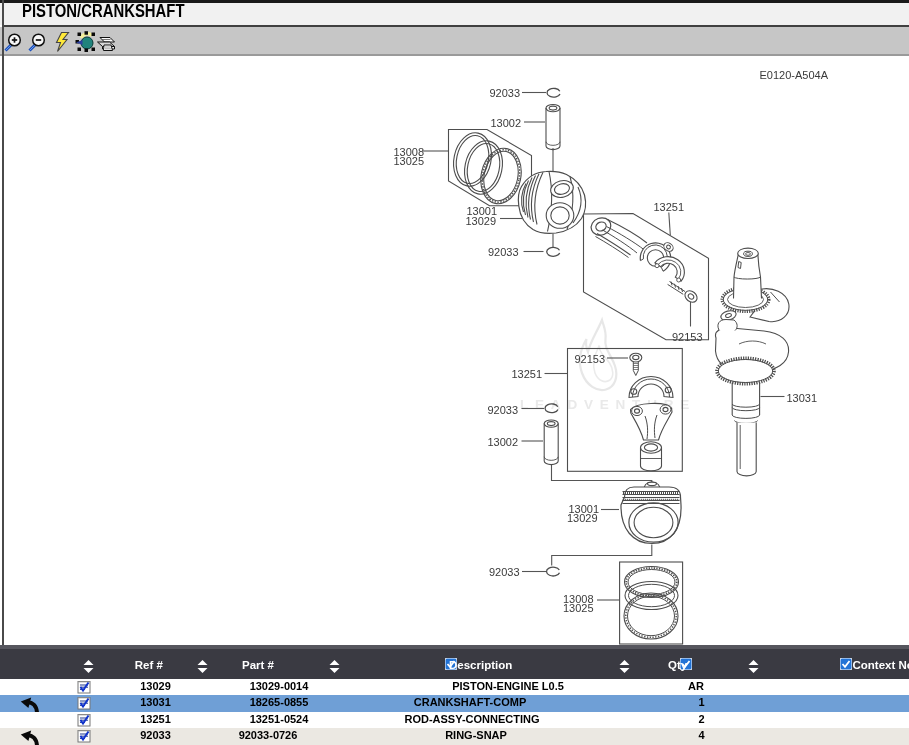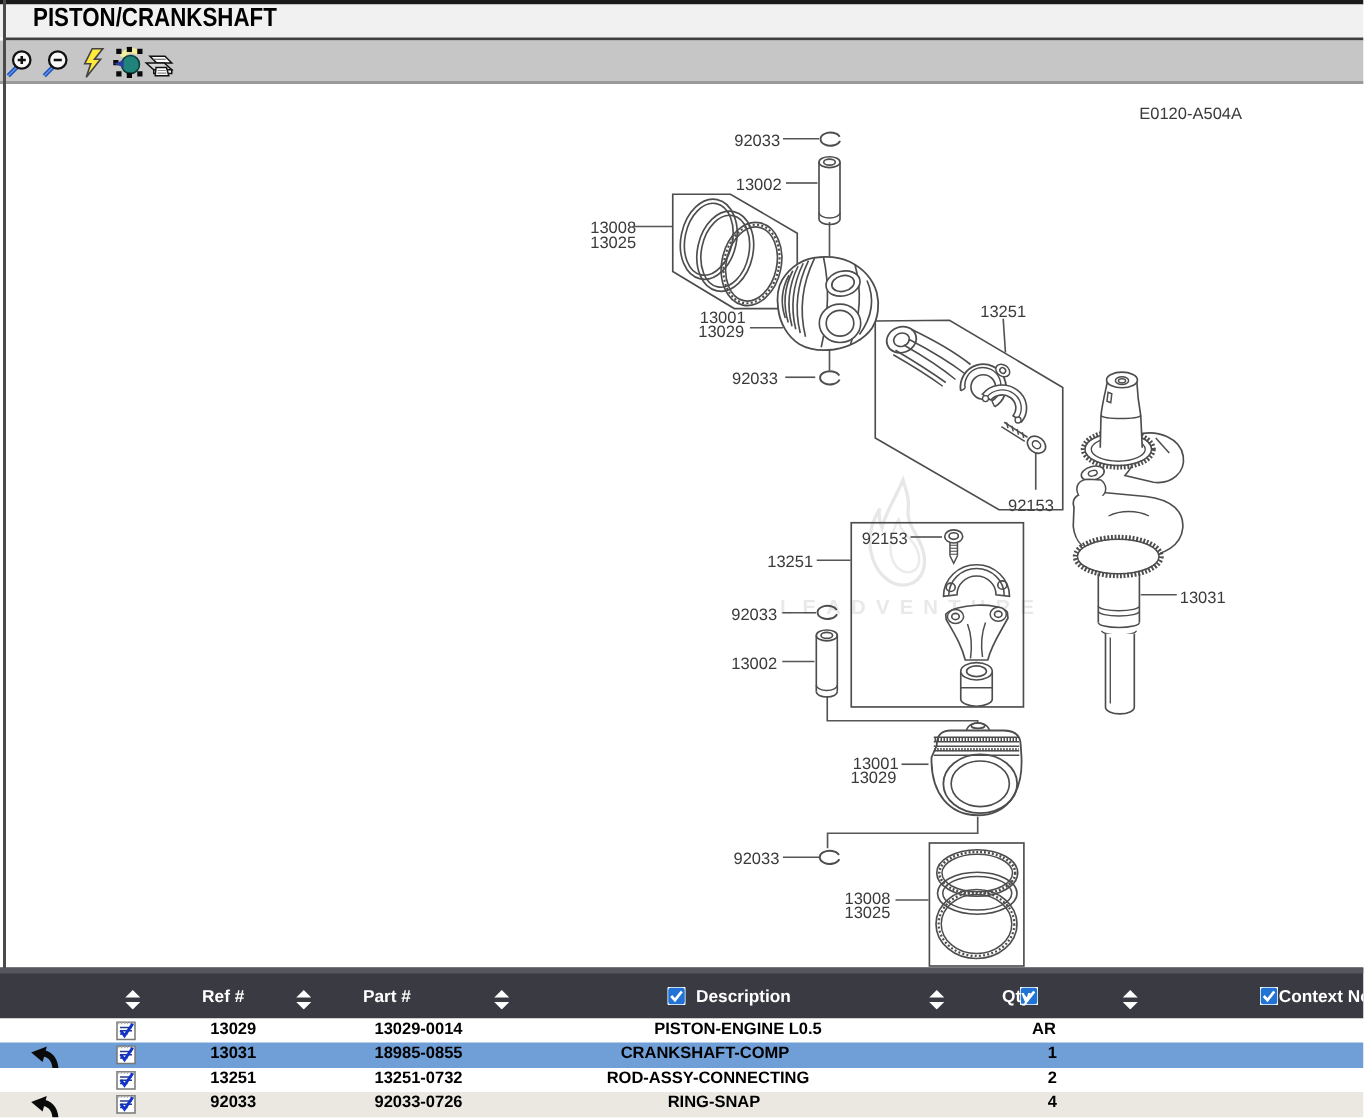--- a/index.html
+++ b/index.html
@@ -286,21 +286,21 @@
     </svg>
 <span class="hitem hc" style="left:258px">Part #</span>
 <svg class="sortd" style="left:328.5px" width="11" height="13" viewBox="0 0 11 13">
       <polygon points="5.5,0 10.5,5 0.5,5" fill="#fff"></polygon>
       <polygon points="5.5,13 10.5,8 0.5,8" fill="#fff"></polygon>
     </svg>
 <svg class="sortd" style="left:445px;top:9px" width="12" height="12" viewBox="0 0 12 12">
       <rect x="0" y="0" width="12" height="12" rx="2" fill="#2273d6" stroke="#fff" stroke-width="1"></rect>
       <path d="M2.5,6 L5,8.8 L9.5,3" stroke="#fff" stroke-width="1.8" fill="none"></path>
     </svg>
-<span class="hitem" style="left:464px">Description</span>
+<span class="hitem" style="left:449px">Description</span>
 <svg class="sortd" style="left:618.5px" width="11" height="13" viewBox="0 0 11 13">
       <polygon points="5.5,0 10.5,5 0.5,5" fill="#fff"></polygon>
       <polygon points="5.5,13 10.5,8 0.5,8" fill="#fff"></polygon>
     </svg>
 <svg class="sortd" style="left:680px;top:9px" width="12" height="12" viewBox="0 0 12 12">
       <rect x="0" y="0" width="12" height="12" rx="2" fill="#2273d6" stroke="#fff" stroke-width="1"></rect>
       <path d="M2.5,6 L5,8.8 L9.5,3" stroke="#fff" stroke-width="1.8" fill="none"></path>
     </svg>
 <span class="hitem" style="left:668px">Qty</span>
 <svg class="sortd" style="left:747.5px" width="11" height="13" viewBox="0 0 11 13">
@@ -318,65 +318,65 @@
 <svg style="position:absolute;left:77px;top:1px" width="14" height="14" viewBox="0 0 14 14">
       <rect x="1" y="1.5" width="12" height="11.5" fill="#fff" stroke="#777" stroke-width="1"></rect>
       <line x1="1.5" y1="2" x2="12.5" y2="2" stroke="#aaa" stroke-width="1.5" stroke-dasharray="1 1"></line>
       <line x1="3" y1="5" x2="11" y2="5" stroke="#223a8f" stroke-width="1"></line>
       <line x1="3" y1="7.2" x2="11" y2="7.2" stroke="#223a8f" stroke-width="1"></line>
       <line x1="3" y1="9.4" x2="8" y2="9.4" stroke="#223a8f" stroke-width="1"></line>
       <path d="M3.5,7 L6,10.5 L11.5,2.5" stroke="#1133cc" stroke-width="2" fill="none"></path>
     </svg>
 <span class="cell" style="left:155.5px">13029</span>
 <span class="cell" style="left:279px">13029-0014</span>
-<span class="cell" style="left:492px">PISTON-ENGINE L0.5</span>
+<span class="cell" style="left:508px">PISTON-ENGINE L0.5</span>
 <span class="cell" style="left:696px">AR</span>
 </div>
 <div class="row" style="top:695px;background:#6f9fd6;height:16.5px">
 <svg style="position:absolute;left:18.5px;top:1.5px" width="21" height="17" viewBox="0 0 21 17">
       <path d="M1.8,4.6 L12.2,0.6 L9.4,11 Z" fill="#0a0a0a"></path>
       <path d="M7.5,5.2 C13.5,4.6 17.6,8.6 18,15.6" stroke="#0a0a0a" stroke-width="4" fill="none"></path>
     </svg>
 <svg style="position:absolute;left:77px;top:1px" width="14" height="14" viewBox="0 0 14 14">
       <rect x="1" y="1.5" width="12" height="11.5" fill="#fff" stroke="#777" stroke-width="1"></rect>
       <line x1="1.5" y1="2" x2="12.5" y2="2" stroke="#aaa" stroke-width="1.5" stroke-dasharray="1 1"></line>
       <line x1="3" y1="5" x2="11" y2="5" stroke="#223a8f" stroke-width="1"></line>
       <line x1="3" y1="7.2" x2="11" y2="7.2" stroke="#223a8f" stroke-width="1"></line>
       <line x1="3" y1="9.4" x2="8" y2="9.4" stroke="#223a8f" stroke-width="1"></line>
       <path d="M3.5,7 L6,10.5 L11.5,2.5" stroke="#1133cc" stroke-width="2" fill="none"></path>
     </svg>
 <span class="cell" style="left:155.5px">13031</span>
-<span class="cell" style="left:279px">18985-0855</span>
+<span class="cell" style="left:279px">18265-0855</span>
 <span class="cell" style="left:470px">CRANKSHAFT-COMP</span>
 <span class="cell" style="left:701.5px">1</span>
 </div>
 <div class="row" style="top:712px;background:#fff;">
 <svg style="position:absolute;left:77px;top:1px" width="14" height="14" viewBox="0 0 14 14">
       <rect x="1" y="1.5" width="12" height="11.5" fill="#fff" stroke="#777" stroke-width="1"></rect>
       <line x1="1.5" y1="2" x2="12.5" y2="2" stroke="#aaa" stroke-width="1.5" stroke-dasharray="1 1"></line>
       <line x1="3" y1="5" x2="11" y2="5" stroke="#223a8f" stroke-width="1"></line>
       <line x1="3" y1="7.2" x2="11" y2="7.2" stroke="#223a8f" stroke-width="1"></line>
       <line x1="3" y1="9.4" x2="8" y2="9.4" stroke="#223a8f" stroke-width="1"></line>
       <path d="M3.5,7 L6,10.5 L11.5,2.5" stroke="#1133cc" stroke-width="2" fill="none"></path>
     </svg>
 <span class="cell" style="left:155.5px">13251</span>
-<span class="cell" style="left:279px">13251-0732</span>
+<span class="cell" style="left:279px">13251-0524</span>
 <span class="cell" style="left:472px">ROD-ASSY-CONNECTING</span>
 <span class="cell" style="left:701.5px">2</span>
 </div>
 <div class="row" style="top:728px;background:#ebe8e2;height:17px">
 <svg style="position:absolute;left:18.5px;top:1.5px" width="21" height="17" viewBox="0 0 21 17">
       <path d="M1.8,4.6 L12.2,0.6 L9.4,11 Z" fill="#0a0a0a"></path>
       <path d="M7.5,5.2 C13.5,4.6 17.6,8.6 18,15.6" stroke="#0a0a0a" stroke-width="4" fill="none"></path>
     </svg>
 <svg style="position:absolute;left:77px;top:1px" width="14" height="14" viewBox="0 0 14 14">
       <rect x="1" y="1.5" width="12" height="11.5" fill="#fff" stroke="#777" stroke-width="1"></rect>
       <line x1="1.5" y1="2" x2="12.5" y2="2" stroke="#aaa" stroke-width="1.5" stroke-dasharray="1 1"></line>
       <line x1="3" y1="5" x2="11" y2="5" stroke="#223a8f" stroke-width="1"></line>
       <line x1="3" y1="7.2" x2="11" y2="7.2" stroke="#223a8f" stroke-width="1"></line>
       <line x1="3" y1="9.4" x2="8" y2="9.4" stroke="#223a8f" stroke-width="1"></line>
       <path d="M3.5,7 L6,10.5 L11.5,2.5" stroke="#1133cc" stroke-width="2" fill="none"></path>
     </svg>
 <span class="cell" style="left:155.5px">92033</span>
-<span class="cell" style="left:279px">92033-0726</span>
+<span class="cell" style="left:268px">92033-0726</span>
 <span class="cell" style="left:476px">RING-SNAP</span>
 <span class="cell" style="left:701.5px">4</span>
 </div>
 
 </body></html>

